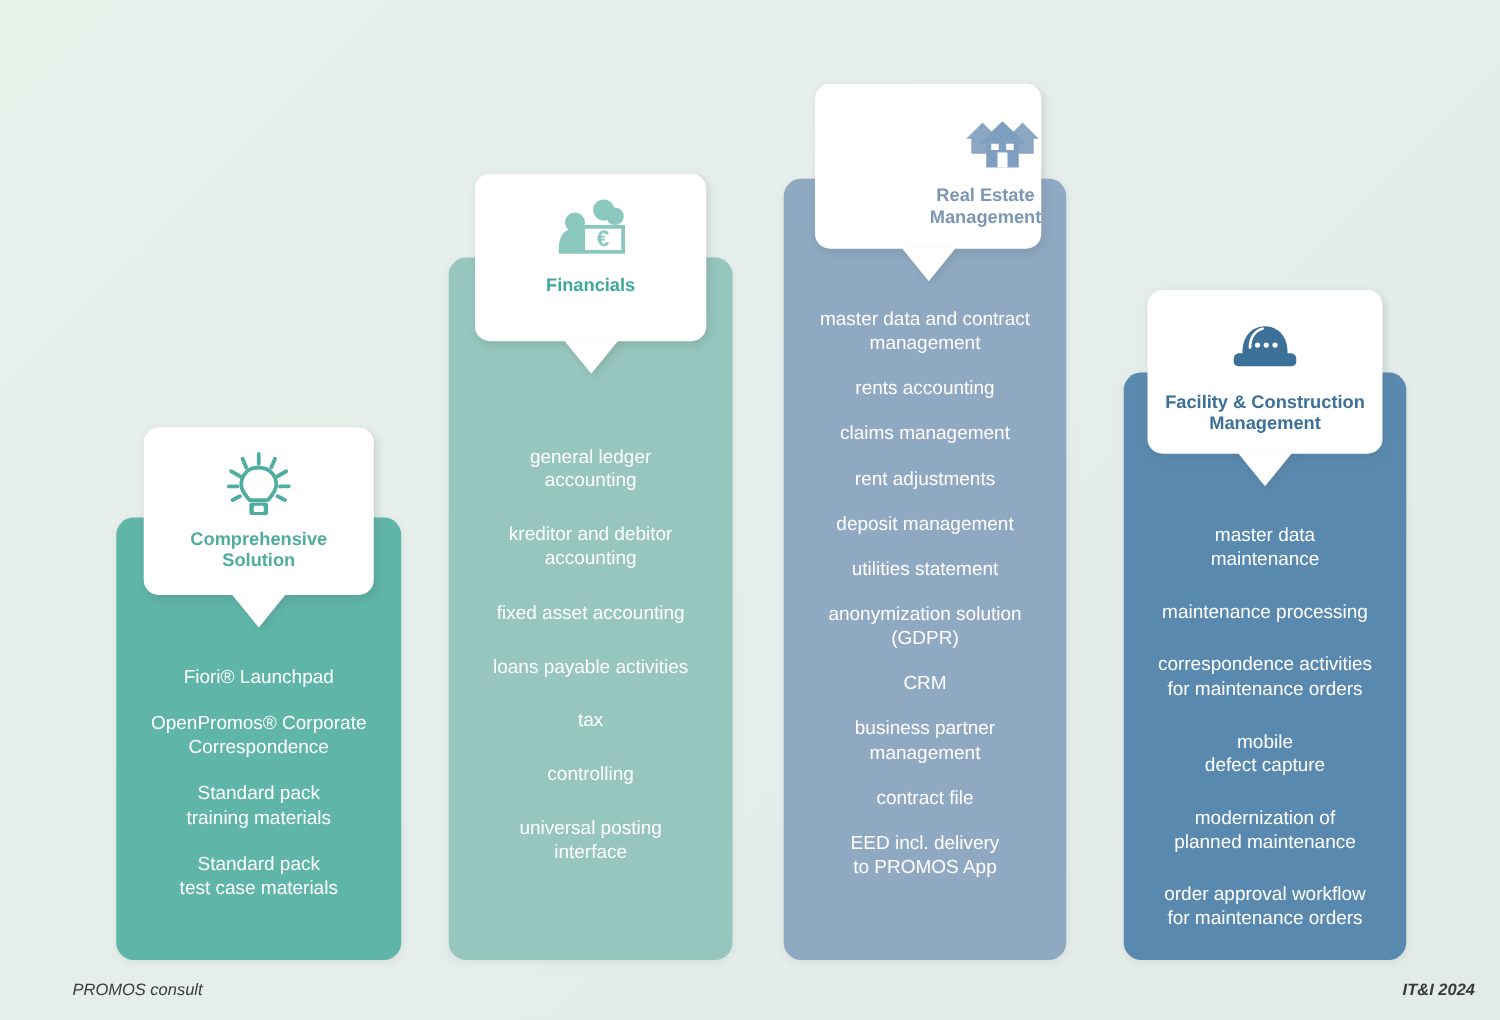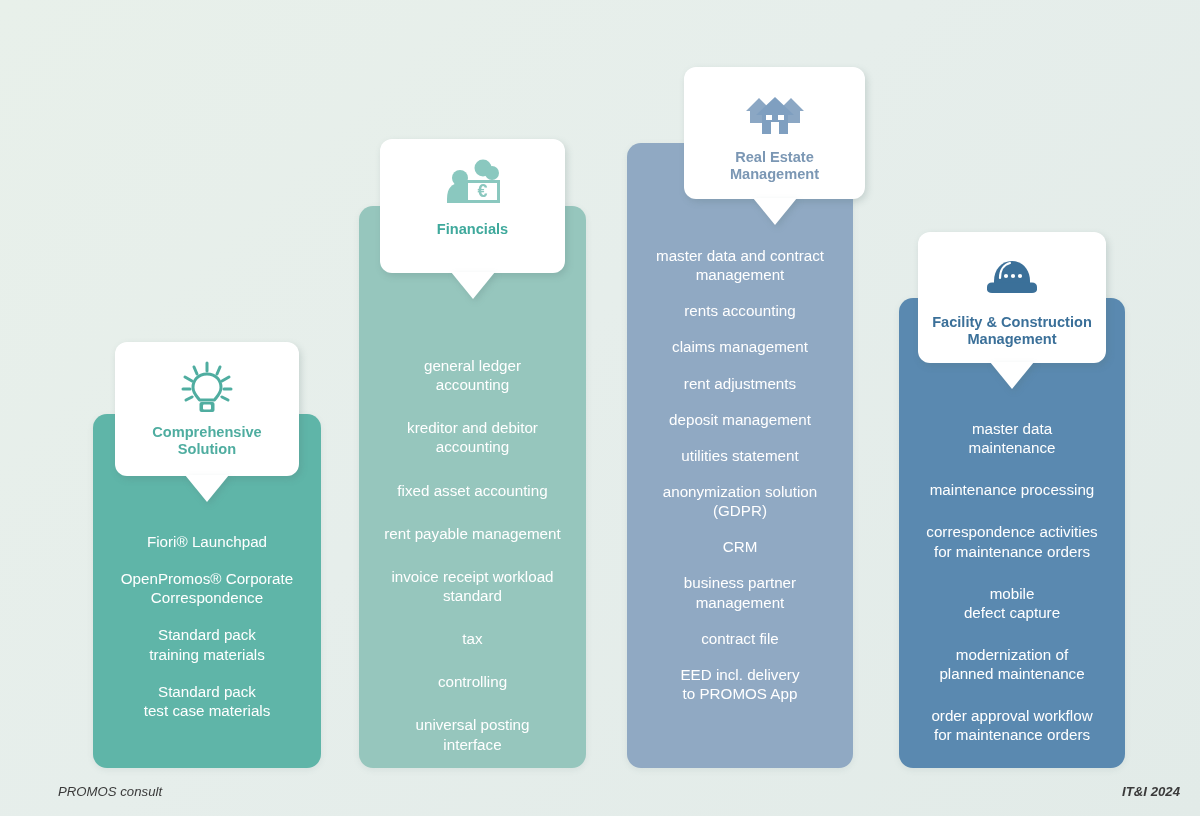--- a/index.html
+++ b/index.html
@@ -82,21 +82,21 @@
     width: 0;
     height: 0;
     border-left: 22px solid transparent;
     border-right: 22px solid transparent;
     border-top: 27px solid #ffffff;
     filter: drop-shadow(2px 3px 3px rgba(80,110,110,0.20));
   }
 
   .card-1 { left: 115px; top: 342px; width: 184px; height: 134px; padding-top: 16px; }
   .card-2 { left: 380px; top: 139px; width: 185px; height: 134px; padding-top: 16px; }
-  .card-3 { left: 684px; top: 67px;  width: 181px; height: 132px; padding-top: 16px; }
+  .card-3 { left: 652px; top: 67px;  width: 181px; height: 132px; padding-top: 16px; align-items: flex-end; }
   .card-4 { left: 918px; top: 232px; width: 188px; height: 131px; padding-top: 16px; }
 
   .card-icon {
     height: 62px;
     display: flex;
     align-items: center;
     justify-content: center;
   }
 
   .card-title {
@@ -167,23 +167,21 @@
 Solution</div>
   </div>
 
   <div class="column col-2">
     <div class="feature-list">
       <div class="feature-item">general ledger
 accounting</div>
       <div class="feature-item">kreditor and debitor
 accounting</div>
       <div class="feature-item">fixed asset accounting</div>
-      <div class="feature-item">rent payable management</div>
-      <div class="feature-item">invoice receipt workload
-standard</div>
+      <div class="feature-item">loans payable activities</div>
       <div class="feature-item">tax</div>
       <div class="feature-item">controlling</div>
       <div class="feature-item">universal posting
 interface</div>
     </div>
   </div>
 
   <div class="card card-2">
     <div class="card-icon">
       <svg width="60" height="54" viewBox="0 0 60 54" aria-hidden="true">

